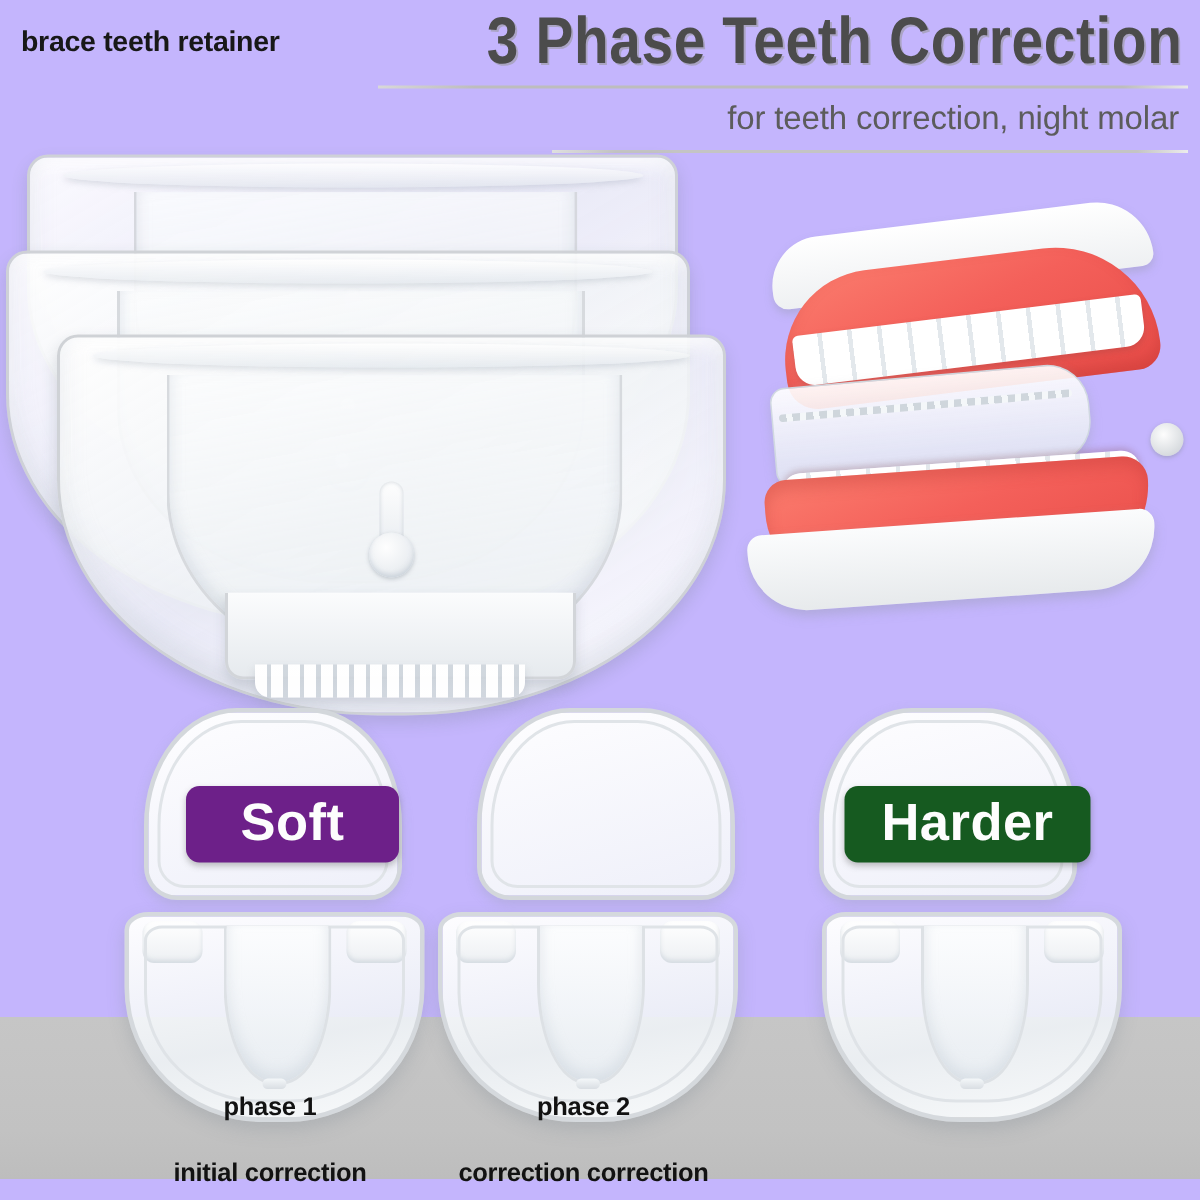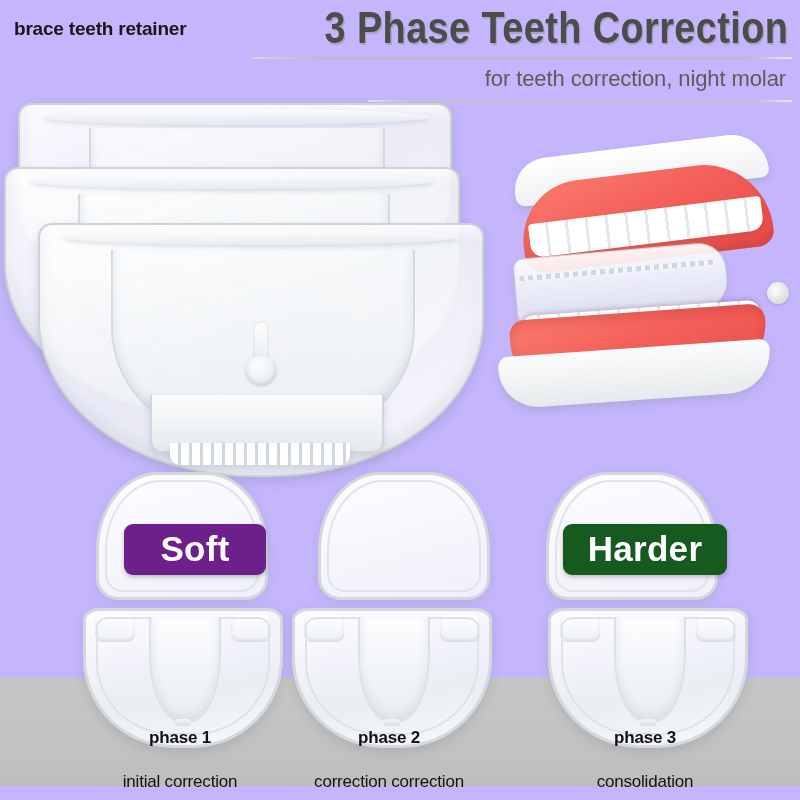--- a/index.html
+++ b/index.html
@@ -260,21 +260,21 @@
   }
 
   .phase-text{
     position:absolute;left:0px;top:120px;width:250px;
   }
   .phase-num{
     font-size:17px;font-weight:bold;color:#121212;
     letter-spacing:-0.2px;margin-bottom:24px;
   }
   .phase-desc{
-    font-size:17px;font-weight:normal;color:#121212;
+    font-size:17px;font-weight:bold;color:#121212;
     letter-spacing:-0.2px;white-space:nowrap;
   }
 </style>
 </head>
 <body>
 
 <div id="stage">
 
   <div class="brand-label">brace teeth retainer</div>
 
@@ -378,20 +378,16 @@
 
     <div class="phase-item" id="phase-item-2">
       <div class="uguard">
         <div class="uguard-outer"></div>
         <div class="uguard-tab left"></div>
         <div class="uguard-tab right"></div>
         <div class="uguard-mid"></div>
         <div class="uguard-well"></div>
         <div class="uguard-bump"></div>
       </div>
-      <div class="phase-text">
-        <div class="phase-num">phase 3</div>
-        <div class="phase-desc">consolidation</div>
-      </div>
     </div>
   </div>
 
 </div>
 
 </body></html>

